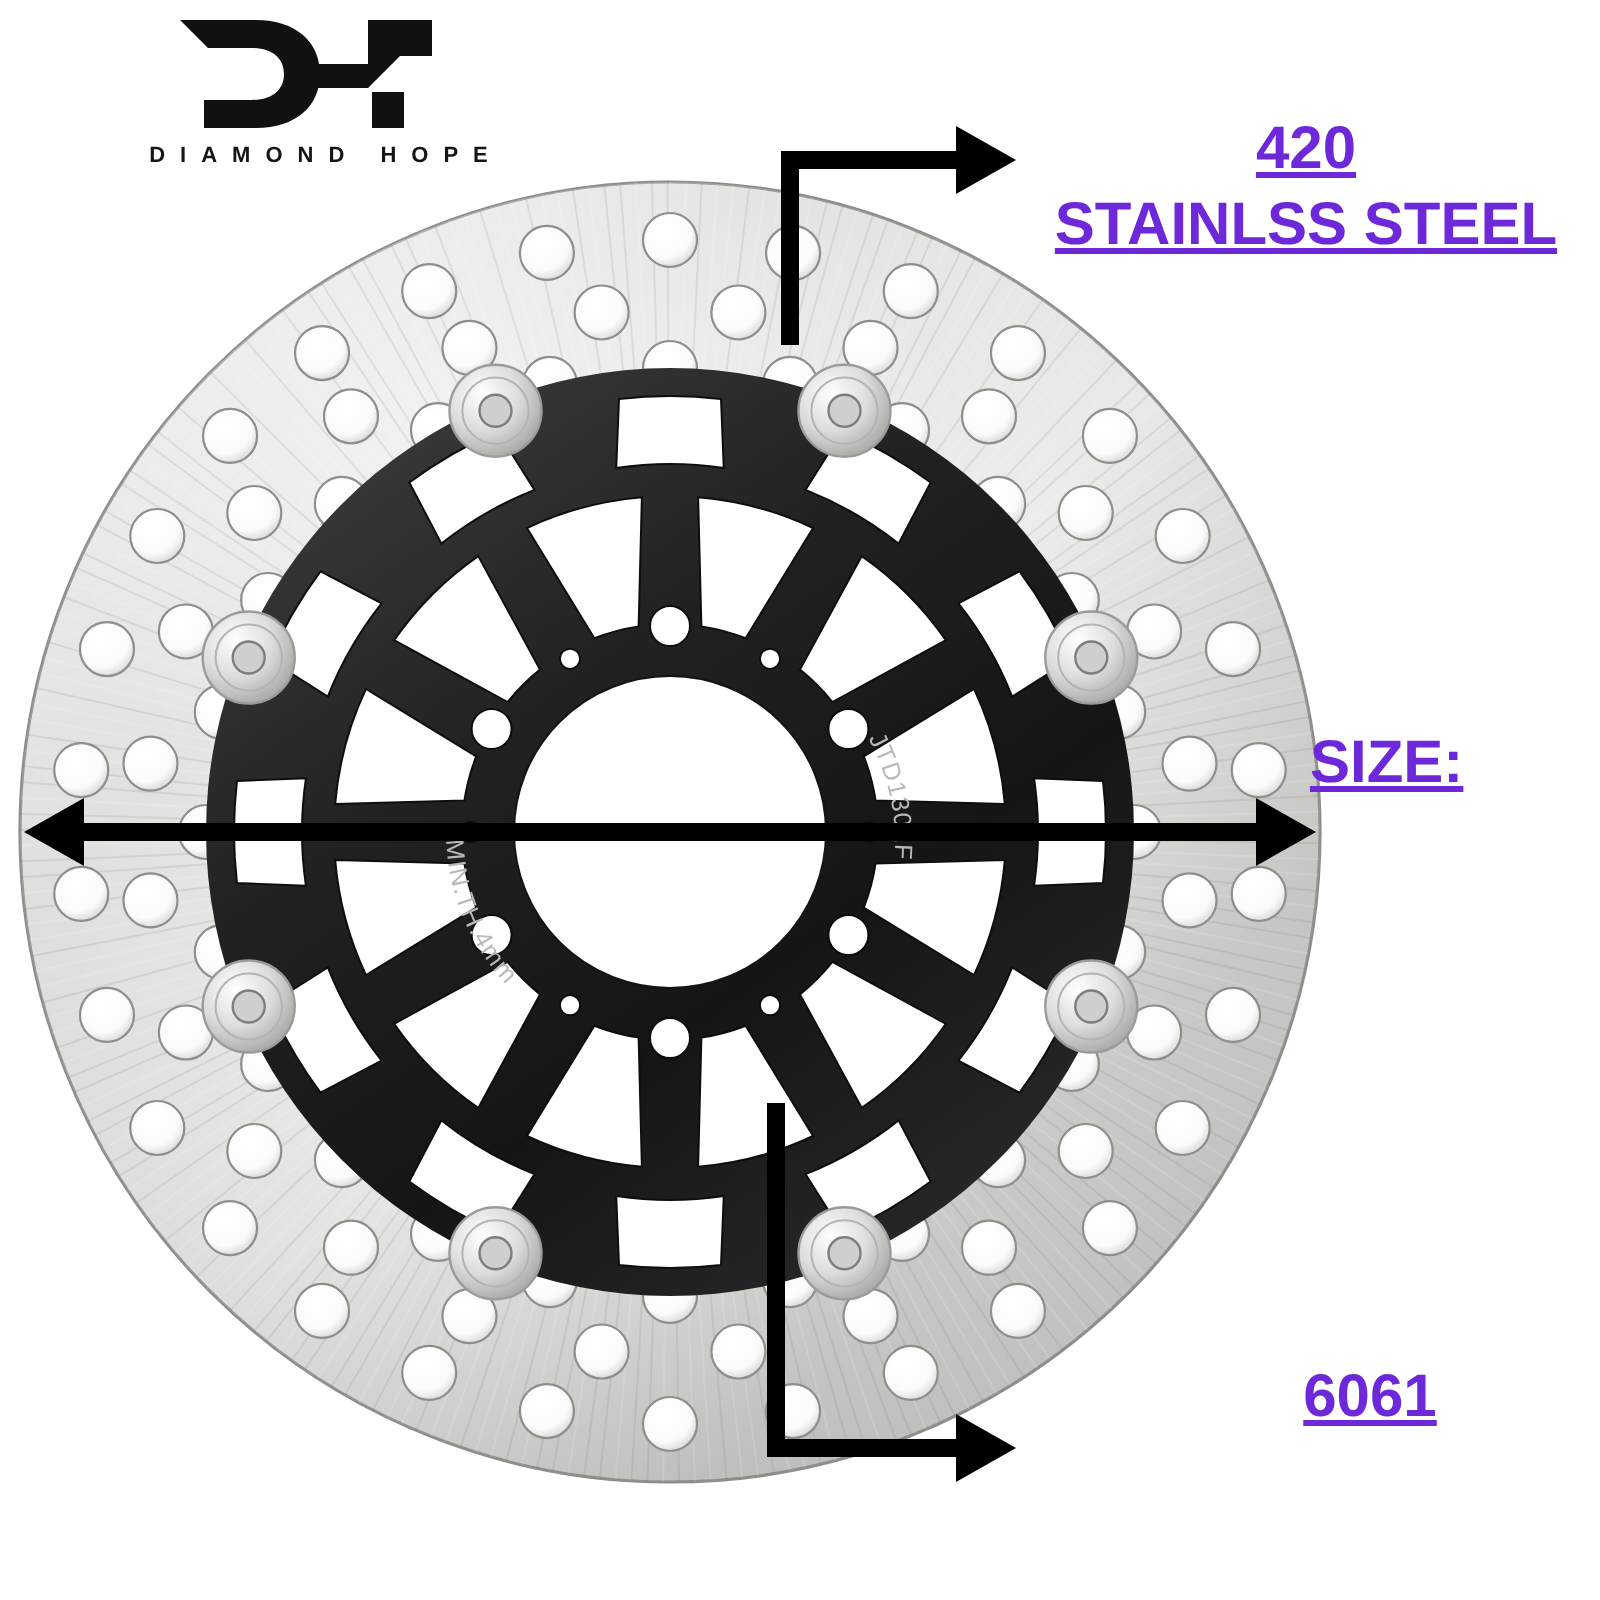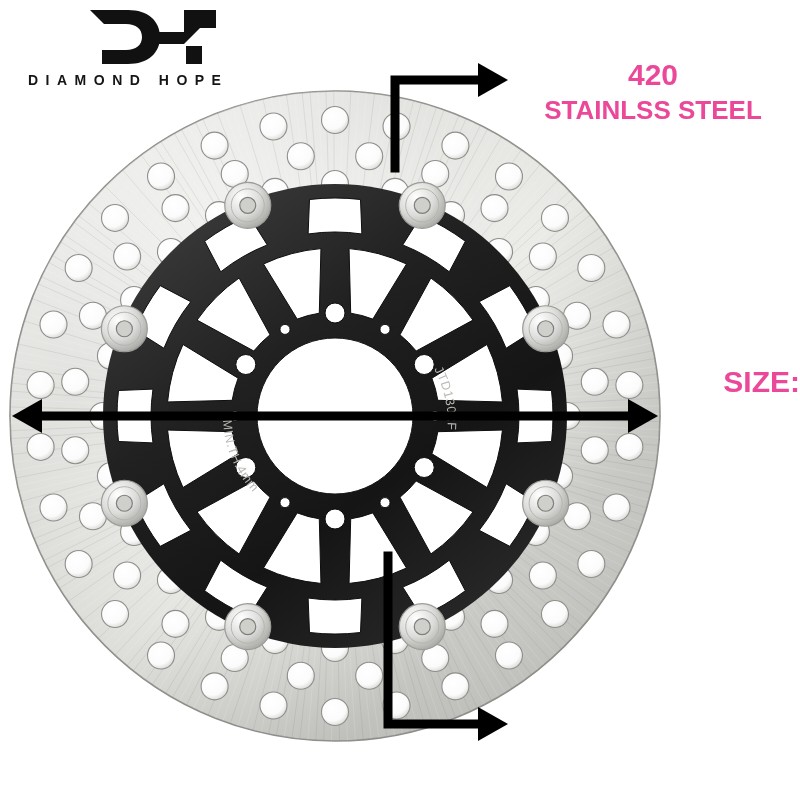--- a/index.html
+++ b/index.html
@@ -36,57 +36,58 @@
     left: 60px;
     top: 0;
     width: 130px;
     height: 62px;
   }
   #brand-word {
     position: absolute;
     left: 0;
     top: 66px;
     width: 270px;
-    text-align: left;
-    font-size: 14px;
+    text-align: center;
+    font-size: 11px;
     font-weight: 600;
     letter-spacing: 7.5px;
     color: #151515;
     white-space: nowrap;
     font-family: "Liberation Sans", sans-serif;
   }
 
   
   .callout {
     position: absolute;
     font-family: "Liberation Sans", sans-serif;
     font-weight: 700;
-    color: #ec4899;
+    color: #6d28d9;
     line-height: 1.26;
     white-space: nowrap;
+    text-decoration: underline;
   }
   .callout .line {
     display: block;
   }
 
   #callout-steel {
     left: 508px;
     top: 56px;
     width: 290px;
     text-align: center;
     font-size: 30px;
   }
   #callout-steel .line-1 { font-size: 30px; }
-  #callout-steel .line-2 { font-size: 26px; }
+  #callout-steel .line-2 { font-size: 30px; }
 
   #callout-size {
     left: 655px;
     top: 363px;
     width: 145px;
-    text-align: right;
+    text-align: left;
     font-size: 30px;
   }
 
   #callout-alu {
     left: 570px;
     top: 680px;
     width: 230px;
     text-align: center;
     font-size: 30px;
   }
@@ -640,15 +641,16 @@
   <div class="callout" id="callout-steel">
     <span class="line line-1">420</span>
     <span class="line line-2">STAINLSS STEEL</span>
   </div>
 
   <div class="callout" id="callout-size">
     <span class="line">SIZE:</span>
   </div>
 
   <div class="callout" id="callout-alu">
+    <span class="line">6061</span>
   </div>
 
 </div>
 
 </body></html>

